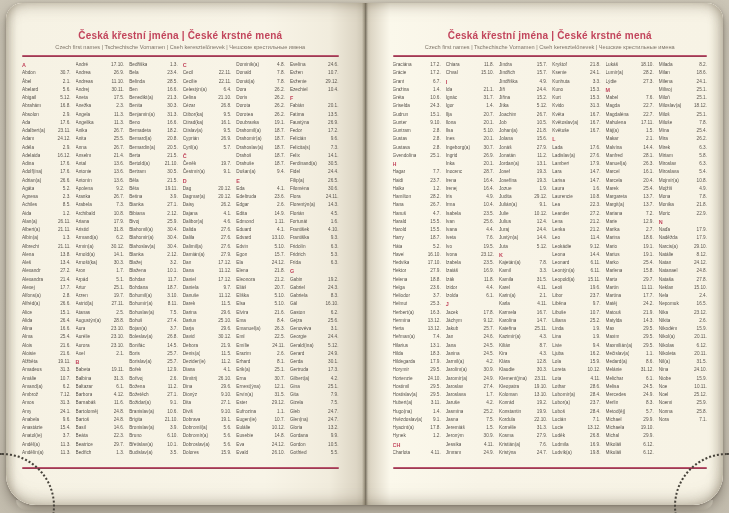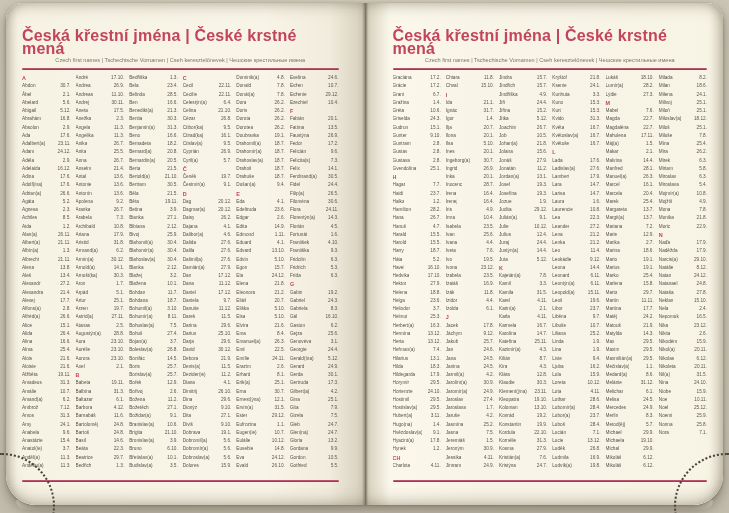--- a/index.html
+++ b/index.html
@@ -39,21 +39,21 @@
     background:linear-gradient(90deg,#beb7a5 0%,#ddd6c5 1.6%,#fbf8eb 7%,#f8f4e7 32%,#f7f3e5 96%,#e7e2d2 100%);
   }
   .gutter{
     position:absolute;left:calc(50% - 3px);top:0;bottom:0;width:6px;
     background:linear-gradient(90deg,rgba(90,80,60,0) 0%,rgba(90,80,60,.45) 48%,rgba(60,52,38,.55) 55%,rgba(90,80,60,0) 100%);
   }
   .page-inner{position:absolute;top:26px;bottom:18px;}
   .left  .page-inner{left:16px;right:26px;}
   .right .page-inner{left:28px;right:16px;}
   .ptitle{
-    text-align:left;font-weight:700;font-size:16px;line-height:13px;
+    text-align:center;font-weight:700;font-size:10px;line-height:13px;
     letter-spacing:.2px;color:#c2455c;
   }
   .psub{
     text-align:center;font-size:5.6px;line-height:7px;margin-top:2px;color:#7d7468;
   }
   .rule{height:2px;margin-top:4px;background:linear-gradient(#c9607a,#8e2f46);border-radius:1px;}
   .rule.bottom{margin-top:2px;}
   .names{
     margin-top:4px;height:404px;overflow:hidden;
     column-count:6;column-gap:5px;

